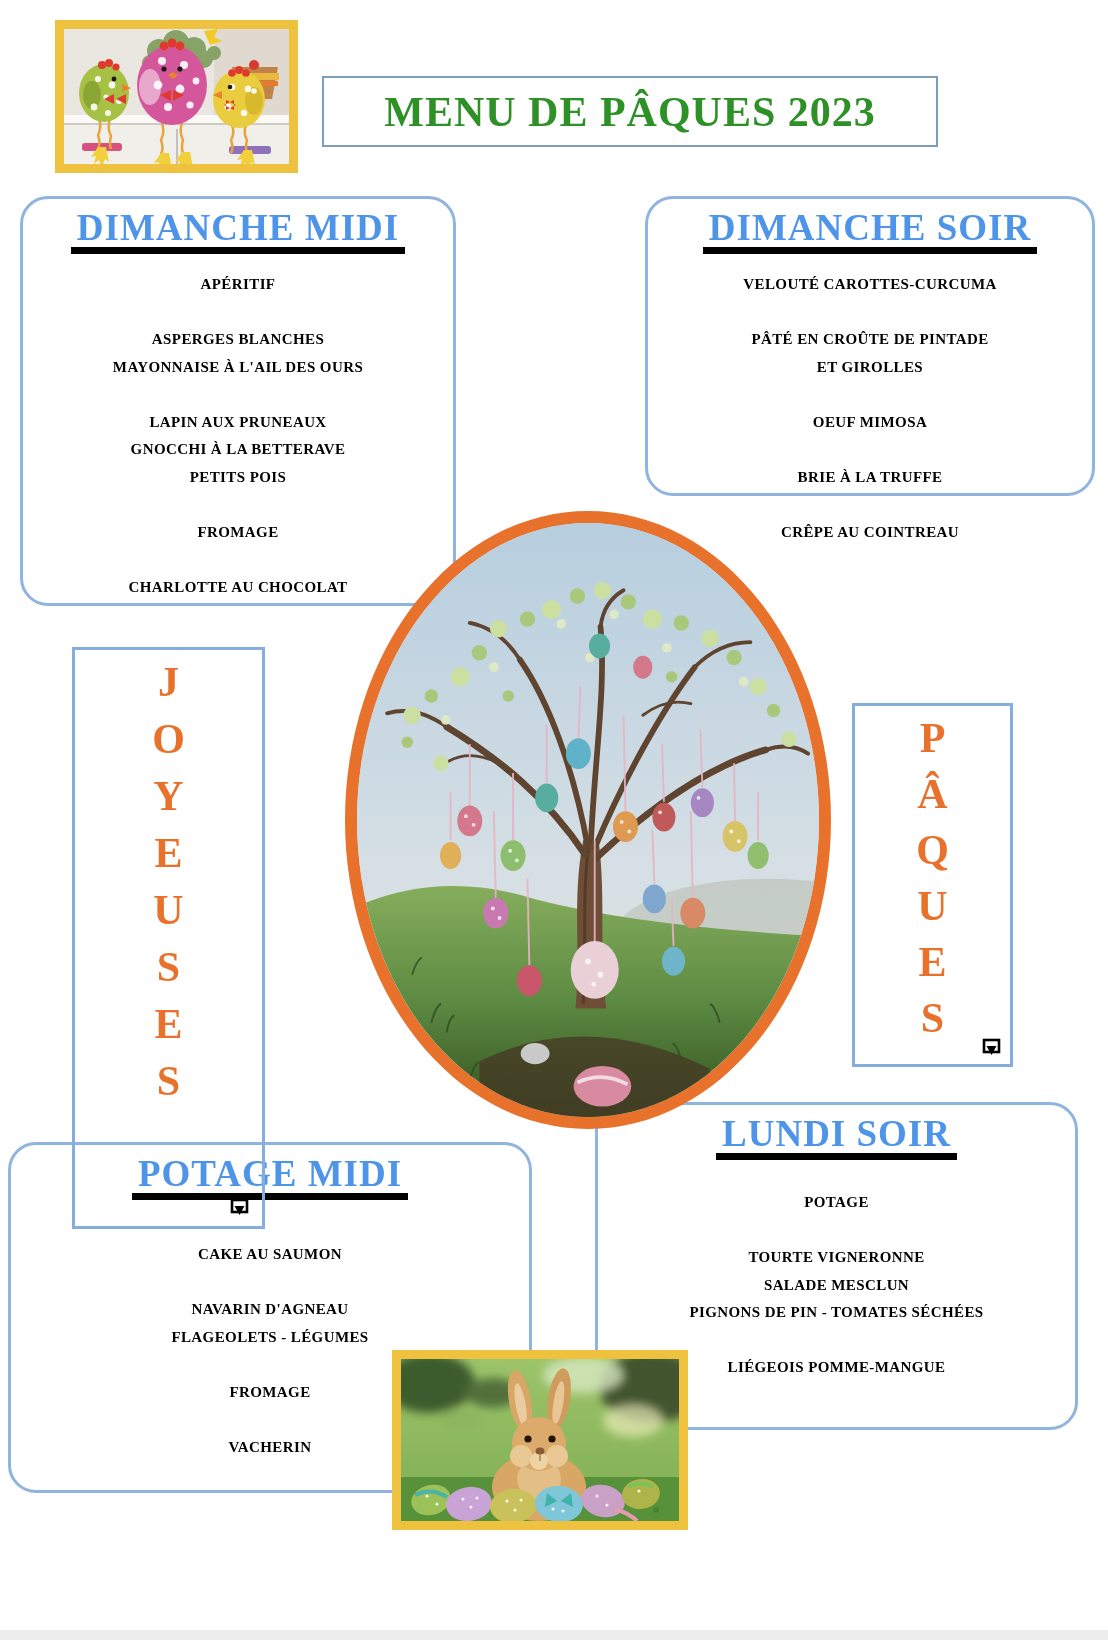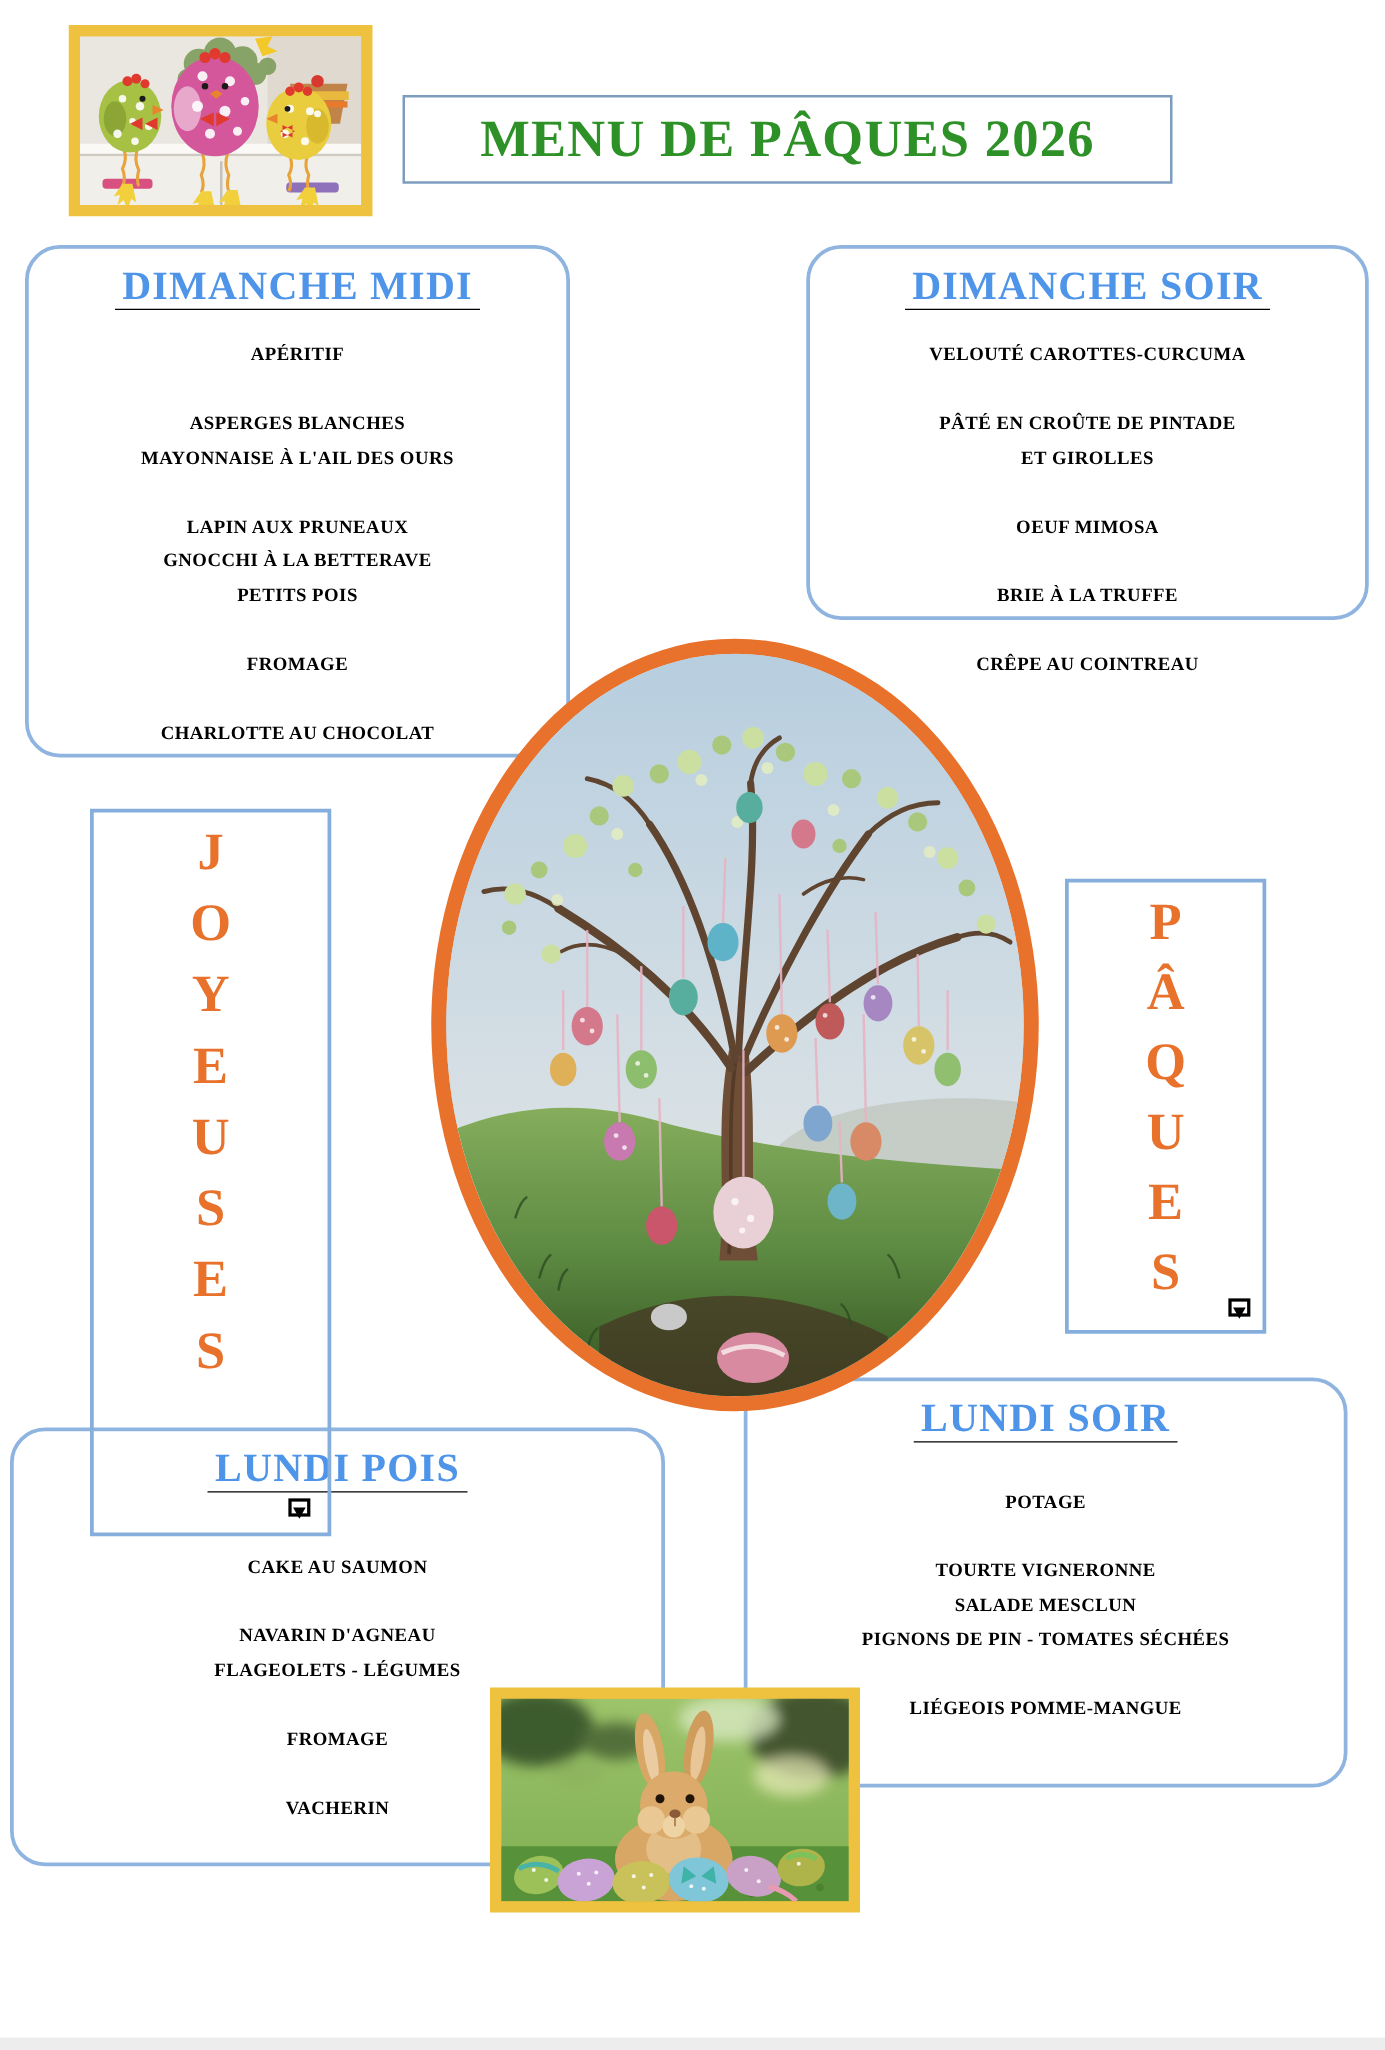--- a/index.html
+++ b/index.html
@@ -20,22 +20,22 @@
   .title-text{font-size:42px;letter-spacing:1px;color:var(--title-green,#2E9128);}
   
   .menu-box{position:absolute;box-sizing:border-box;border:3px solid var(--box-border-blue,#8FB4E0);
     border-radius:28px;padding-top:12px;text-align:center;z-index:1;}
   .box-dim-midi{left:20px;top:196px;width:436px;height:410px;}
   .box-dim-soir{left:645px;top:196px;width:450px;height:300px;}
   .box-lun-midi{left:8px;top:1142px;width:524px;height:351px;}
   .box-lun-soir{left:595px;top:1102px;width:483px;height:328px;}
   .box-heading{height:40px;line-height:34px;}
   .heading-text{
-    font-size:32px;letter-spacing:1px;color:var(--heading-blue,#4E94E8);
-    border-bottom:1px solid #000000;padding:0 6px 2px 6px;display:inline-block;
+    font-size:37px;letter-spacing:1px;color:var(--heading-blue,#4E94E8);
+    border-bottom:7px solid #000000;padding:0 6px 2px 6px;display:inline-block;
   }
   .menu-lines{
     margin-top:20px;font-size:15px;line-height:27.5px;letter-spacing:.4px;
     white-space:pre-line;text-align:center;
   }
   .box-lun-midi .menu-lines{margin-top:44px;}
   .box-lun-soir .menu-lines{margin-top:32px;text-align:center;}
   
   .vbox{position:absolute;box-sizing:border-box;border:3px solid #86AEDC;z-index:2;}
   .vbox-left{left:72px;top:647px;width:193px;height:582px;}
@@ -158,21 +158,21 @@
           <circle cx="175" cy="41" r="4"></circle>
           <circle cx="182" cy="44" r="3.8"></circle>
         </g>
       <circle cx="166" cy="58" r="2.3" fill="#1A1A1A"></circle>
       <path d="M158,62 l-9,4 l9,4 z" fill="#E8852C"></path>
       <path d="M160,76 l10,-5 v10 z M172,76 l-10,-5 v10 z" fill="#E03A2E"></path>
     </svg>
   </div>
 
   <div class="title-box">
-    <span class="title-text">MENU DE PÂQUES 2026</span>
+    <span class="title-text">MENU DE PÂQUES 2023</span>
   </div>
 
   <div class="menu-box box-dim-midi">
     <div class="box-heading">
       <span class="heading-text">DIMANCHE MIDI</span>
     </div>
     <div class="menu-lines">APÉRITIF
 
 ASPERGES BLANCHES
 MAYONNAISE À L'AIL DES OURS
@@ -364,21 +364,21 @@
           <path d="M380,520 q-4,-16 -10,-20"></path>
         <path d="M120,580 q3,-15 9,-19"></path>
           <path d="M340,560 q-3,-15 -9,-19"></path>
           <path d="M60,470 q4,-14 10,-18"></path>
       </g>
     </svg>
   </div>
 
   <div class="menu-box box-lun-midi">
     <div class="box-heading">
-      <span class="heading-text">LUNDI POIS</span>
+      <span class="heading-text">POTAGE MIDI</span>
     </div>
     <div class="menu-lines">CAKE AU SAUMON
 
 NAVARIN D'AGNEAU
 FLAGEOLETS - LÉGUMES
 
 FROMAGE
 
 VACHERIN</div>
   </div>

